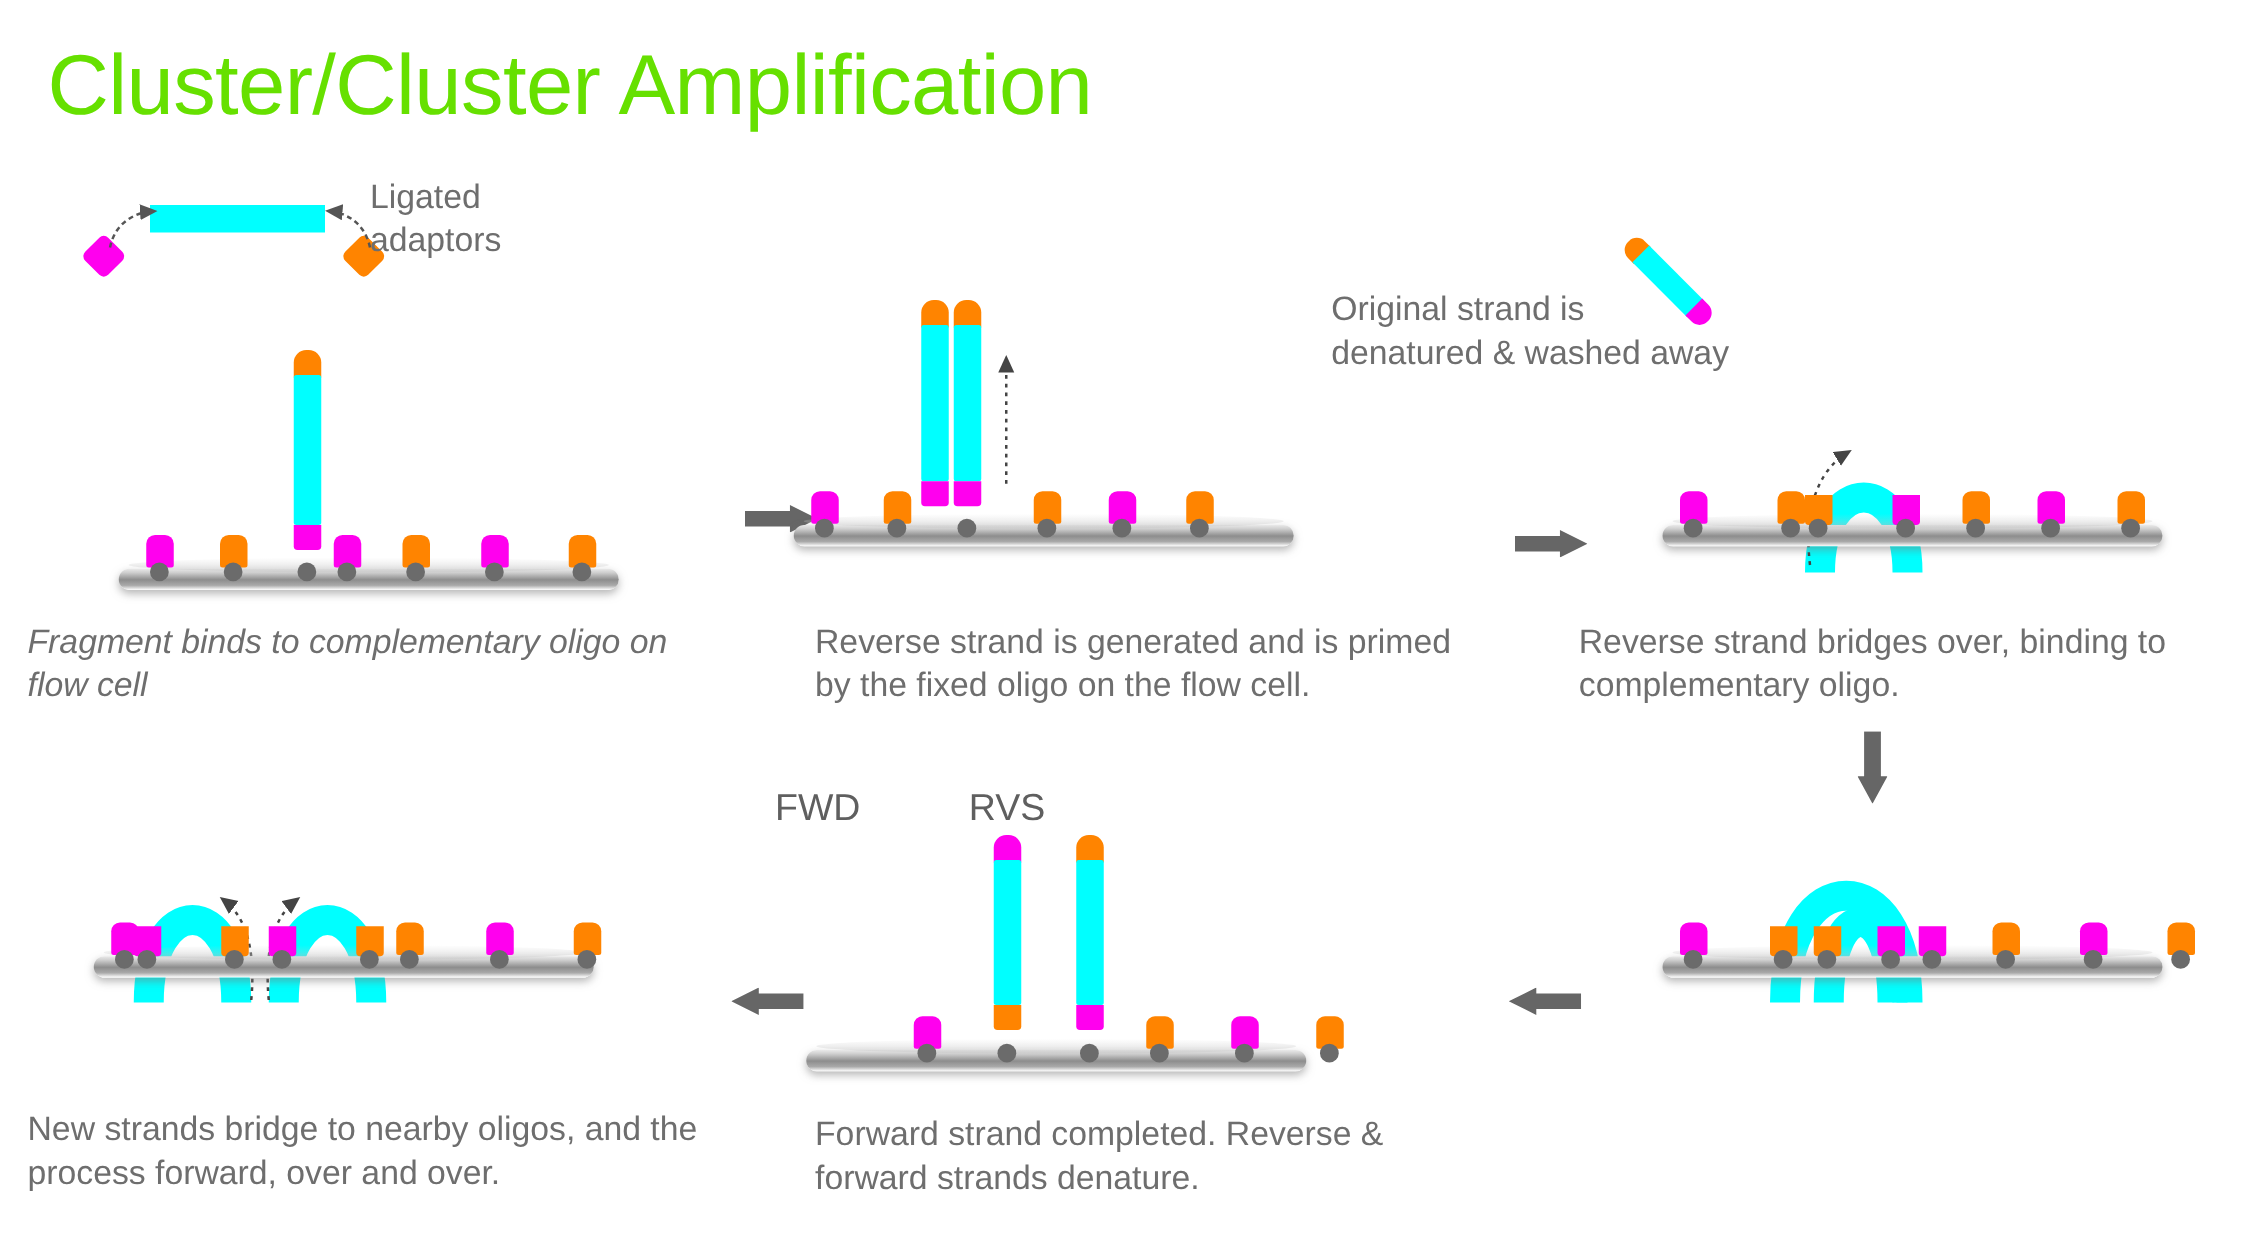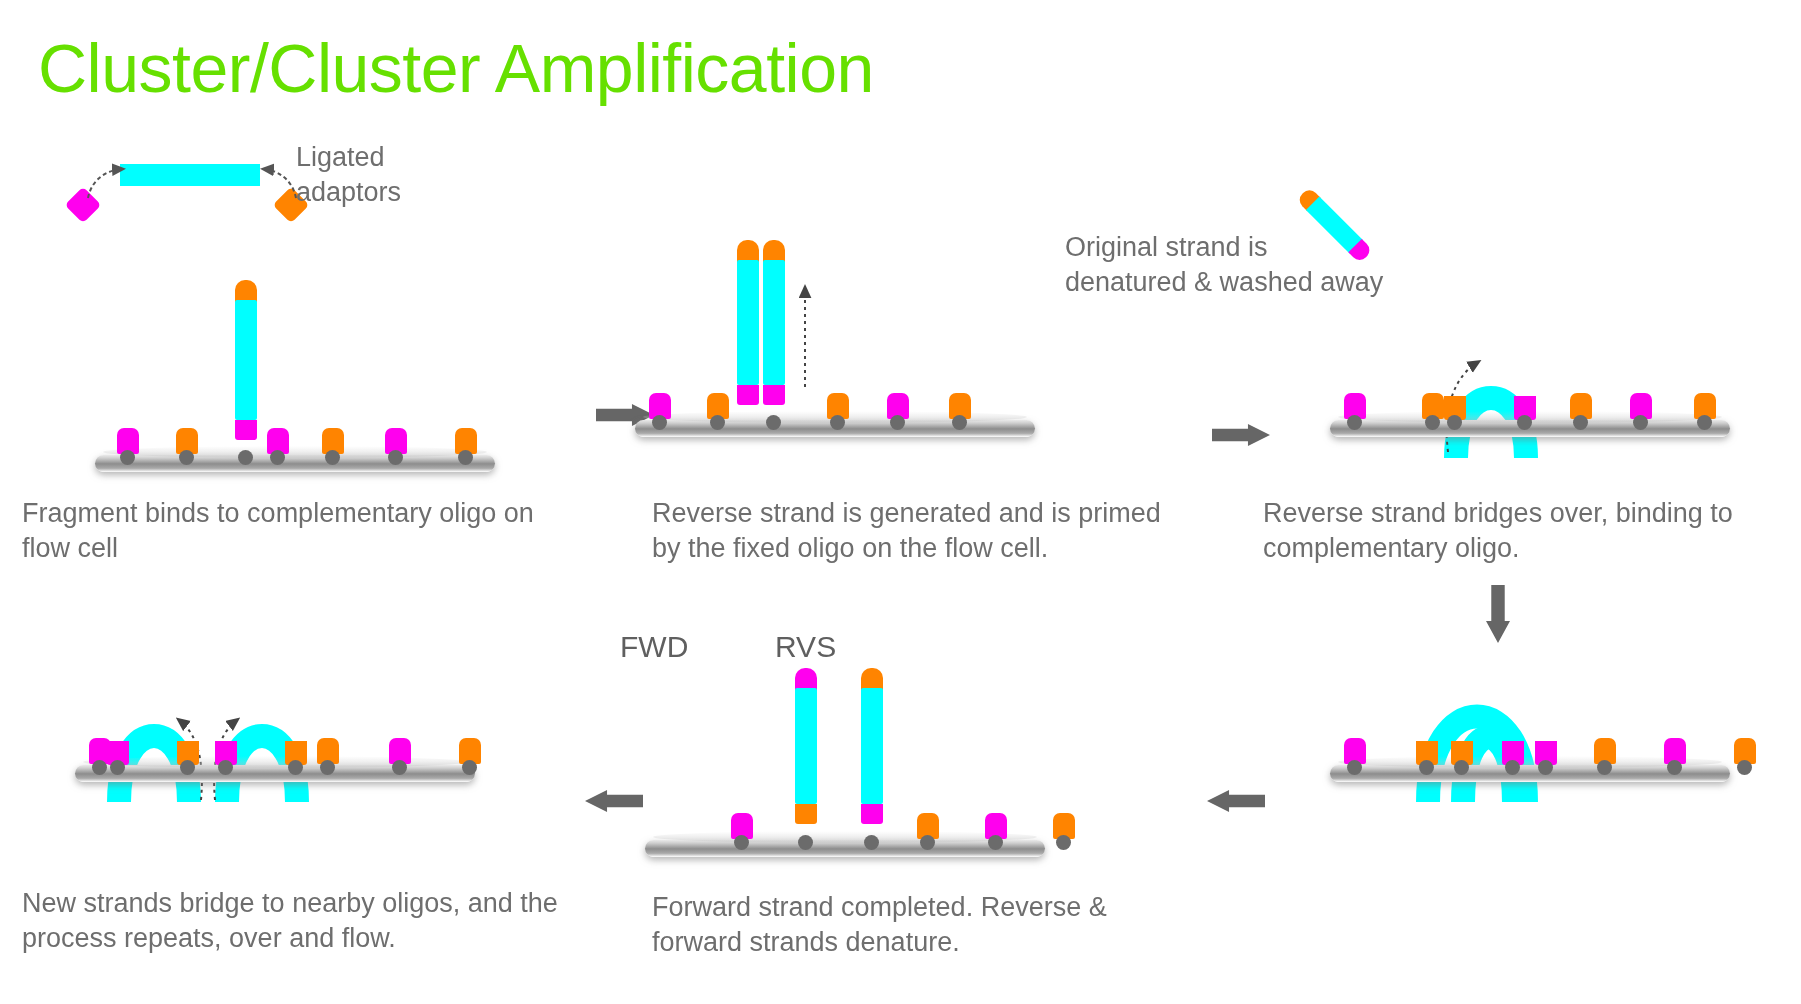--- a/index.html
+++ b/index.html
@@ -135,21 +135,21 @@
   <div class="abs oligo orange" style="left:227px;top:148px;"></div>
   <div class="abs anchor" style="left:230px;top:170px;"></div>
 
   <div class="abs oligo magenta" style="left:290px;top:148px;"></div>
   <div class="abs anchor" style="left:293px;top:170px;"></div>
 
   <div class="abs oligo orange" style="left:360px;top:148px;"></div>
   <div class="abs anchor" style="left:363px;top:170px;"></div>
 </div>
 
-<div class="abs caption" style="left:22px;top:496px;width:520px;">Fragment binds to complementary oligo on
+<div class="abs caption" style="left:22px;top:496px;width:520px;font-style:italic;">Fragment binds to complementary oligo on
 flow cell</div>
 
 <div class="abs blockarrow right" style="left:596px;top:404px;"></div>
 
 <div class="abs" style="left:635px;top:240px;width:420px;height:240px;">
 
   <div class="abs cap-top orange" style="left:102px;top:0;"></div>
   <div class="abs strand" style="left:102px;top:20px;height:125px;"></div>
   <div class="abs cap-bot magenta" style="left:102px;top:145px;"></div>
 
@@ -358,13 +358,13 @@
   <div class="abs anchor" style="left:245px;top:80px;"></div>
 
   <div class="abs oligo magenta" style="left:314px;top:58px;"></div>
   <div class="abs anchor" style="left:317px;top:80px;"></div>
 
   <div class="abs oligo orange" style="left:384px;top:58px;"></div>
   <div class="abs anchor" style="left:387px;top:80px;"></div>
 </div>
 
 <div class="abs caption" style="left:22px;top:886px;width:560px;">New strands bridge to nearby oligos, and the
-process repeats, over and flow.</div>
+process forward, over and over.</div>
 
 </body></html>

